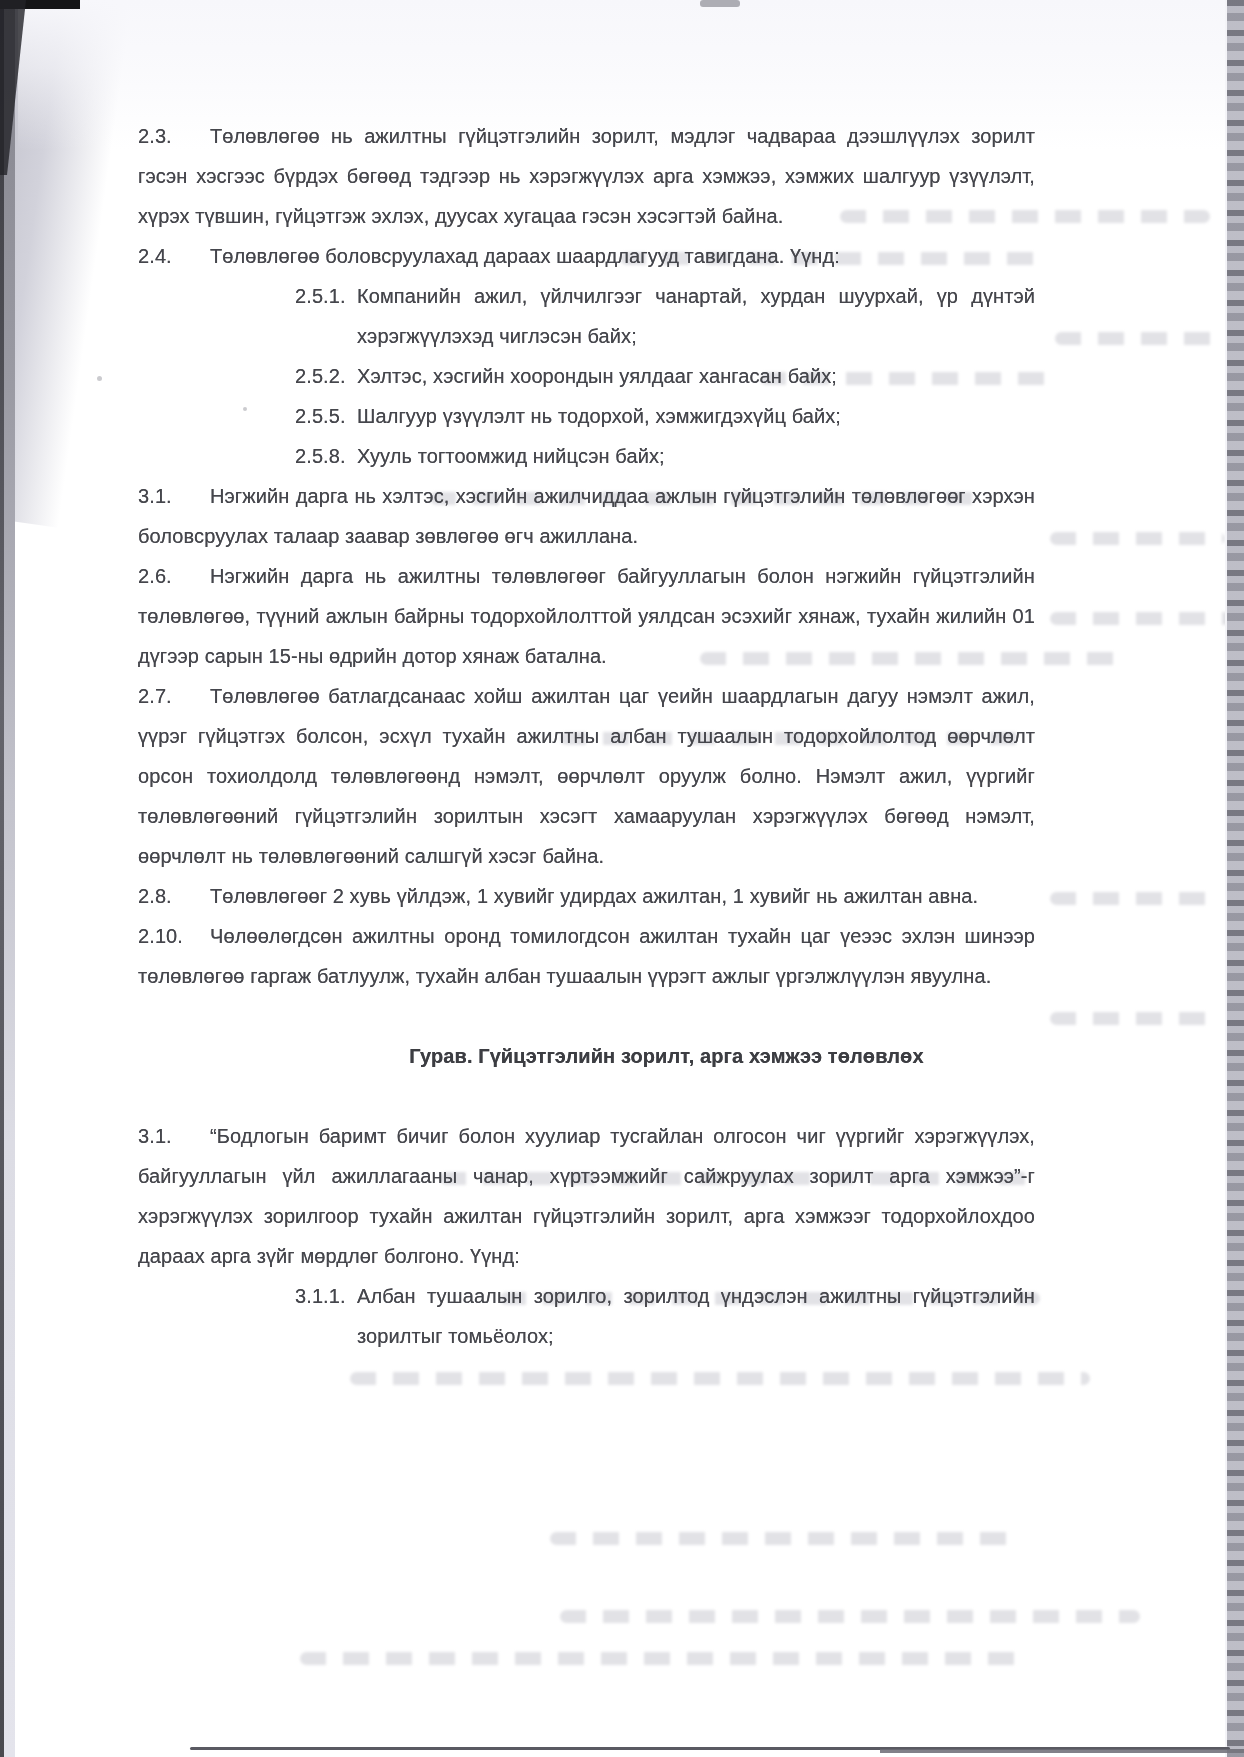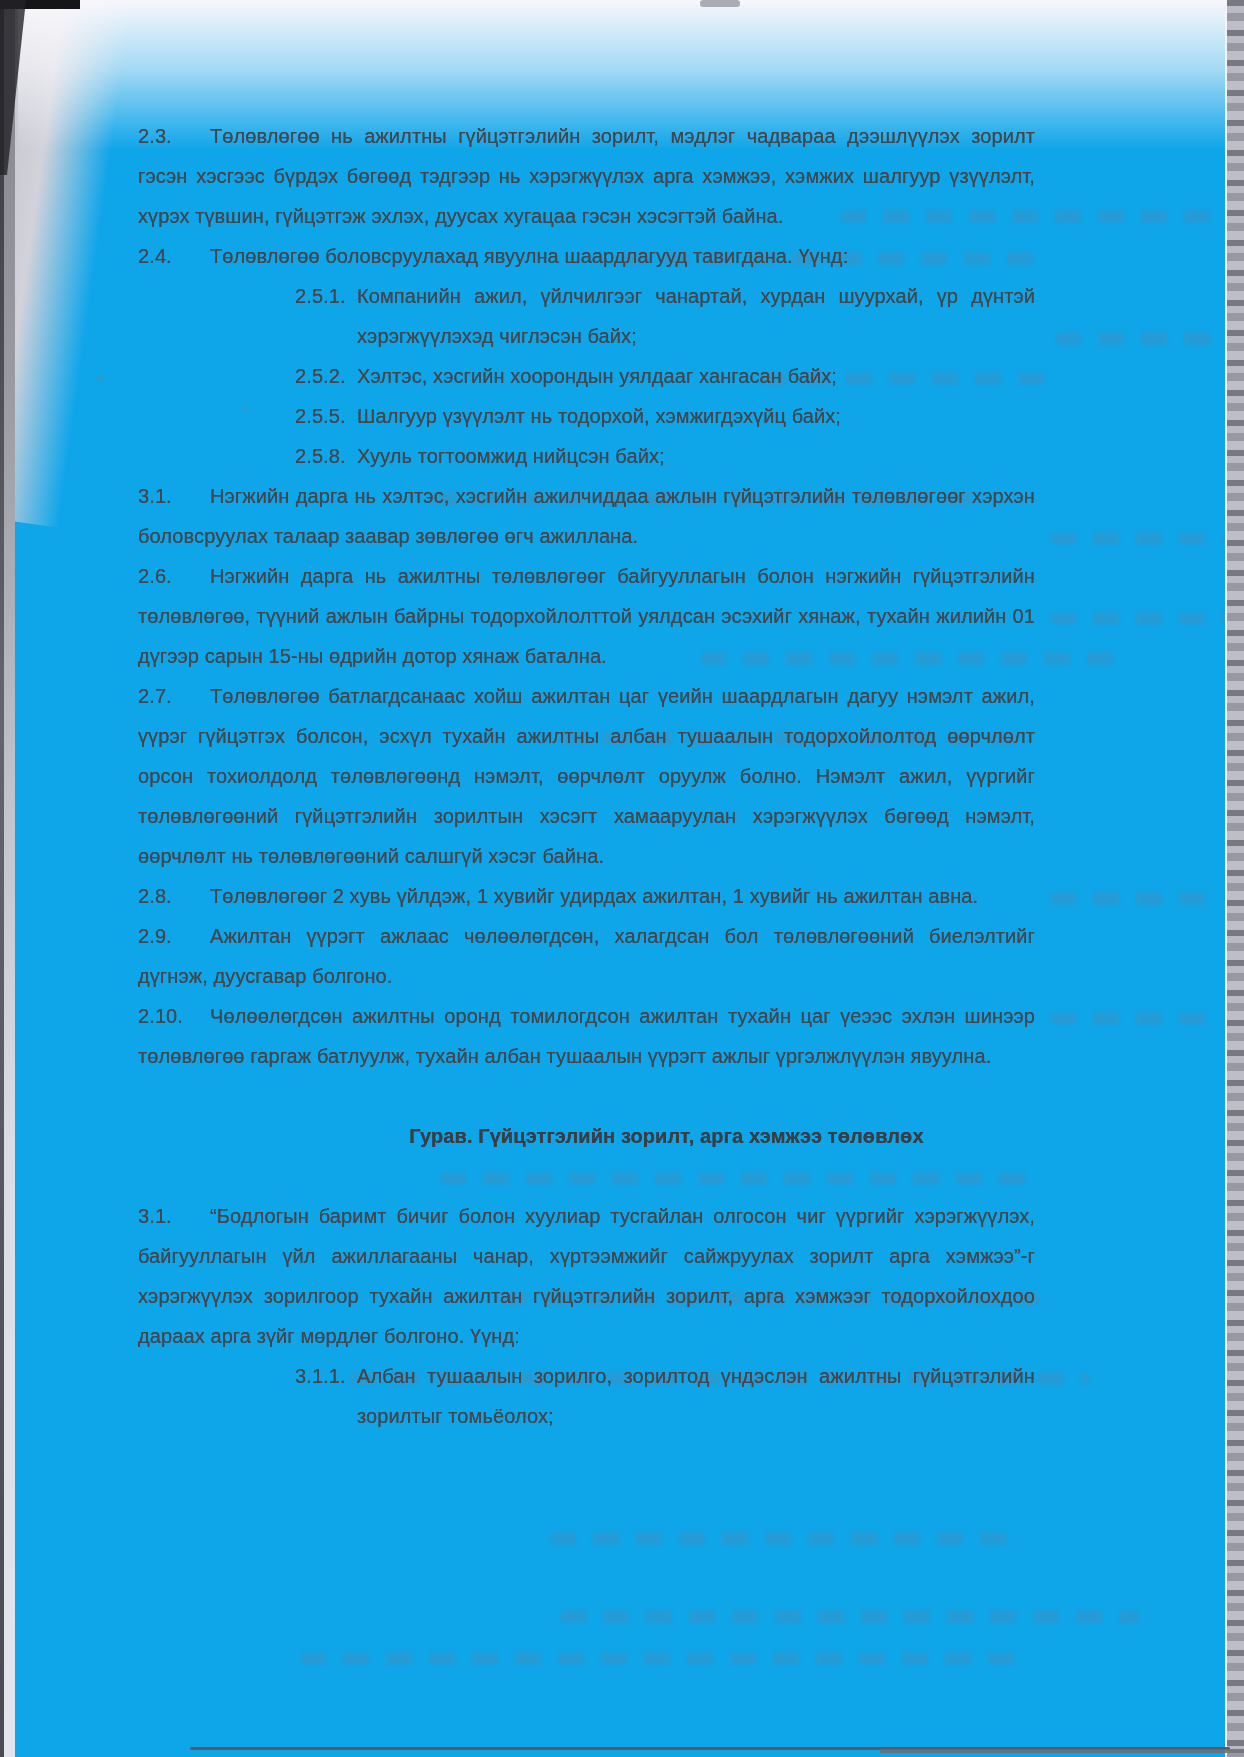--- a/index.html
+++ b/index.html
@@ -2,21 +2,21 @@
 <html><head>
 <meta charset="utf-8">
 <style>
   html,body{margin:0;padding:0;}
   body{
     width:1244px;height:1757px;
     background:#e9e9f1;
     font-family:"Liberation Sans","DejaVu Sans",sans-serif;
     overflow:hidden;
   }
-  .page{position:relative;width:1244px;height:1757px;background:#0ea5e9;}
+  .page{position:relative;width:1244px;height:1757px;background:#ffffff;}
 
   
   .top-glow{position:absolute;left:18px;top:0;width:1210px;height:150px;
     background:linear-gradient(180deg,#f7f7fb 0%,rgba(247,247,251,0.65) 45%,rgba(247,247,251,0) 100%);z-index:1;}
   .fold-shadow{position:absolute;left:-52px;top:-40px;width:150px;height:560px;
     background:linear-gradient(90deg,#bcbcc6 0%,#d2d2db 55%,rgba(233,233,241,0) 100%);
     transform:rotate(8deg);z-index:1;}
   .edge-left{position:absolute;left:0;top:0;width:15px;height:100%;z-index:2;
     background:linear-gradient(180deg,#84848d 0%,#9a9aa3 22%,#c2c2cb 45%,#dcdce4 65%,#e4e4ec 100%);}
   .edge-left-line{position:absolute;left:0;top:0;width:4px;height:100%;z-index:3;
@@ -82,21 +82,21 @@
   <div class="bleed" style="left:500px;top:1292px;width:540px;"></div>
   <div class="bleed" style="left:350px;top:1372px;width:740px;"></div>
   <div class="bleed" style="left:550px;top:1532px;width:470px;"></div>
   <div class="bleed" style="left:560px;top:1610px;width:580px;"></div>
   <div class="bleed" style="left:300px;top:1652px;width:720px;"></div>
 
   <div class="content">
 
     <p class="para"><span class="num">2.3.</span><span>Төлөвлөгөө нь ажилтны гүйцэтгэлийн зорилт, мэдлэг чадвараа дээшлүүлэх зорилт гэсэн хэсгээс бүрдэх бөгөөд тэдгээр нь хэрэгжүүлэх арга хэмжээ, хэмжих шалгуур үзүүлэлт, хүрэх түвшин, гүйцэтгэж эхлэх, дуусах хугацаа гэсэн хэсэгтэй байна.</span></p>
 
-    <p class="para"><span class="num">2.4.</span><span>Төлөвлөгөө боловсруулахад явуулна шаардлагууд тавигдана. Үүнд:</span></p>
+    <p class="para"><span class="num">2.4.</span><span>Төлөвлөгөө боловсруулахад дараах шаардлагууд тавигдана. Үүнд:</span></p>
 
     <p class="para sub"><span class="num">2.5.1.</span><span>Компанийн ажил, үйлчилгээг чанартай, хурдан шуурхай, үр дүнтэй хэрэгжүүлэхэд чиглэсэн байх;</span></p>
 
     <p class="para sub"><span class="num">2.5.2.</span><span>Хэлтэс, хэсгийн хоорондын уялдааг хангасан байх;</span></p>
 
 
 
     <p class="para sub"><span class="num">2.5.5.</span><span>Шалгуур үзүүлэлт нь тодорхой, хэмжигдэхүйц байх;</span></p>
 
 
@@ -104,21 +104,20 @@
     <p class="para sub"><span class="num">2.5.8.</span><span>Хууль тогтоомжид нийцсэн байх;</span></p>
 
     <p class="para"><span class="num">3.1.</span><span>Нэгжийн дарга нь хэлтэс, хэсгийн ажилчиддаа ажлын гүйцэтгэлийн төлөвлөгөөг хэрхэн боловсруулах талаар заавар зөвлөгөө өгч ажиллана.</span></p>
 
     <p class="para"><span class="num">2.6.</span><span>Нэгжийн дарга нь ажилтны төлөвлөгөөг байгууллагын болон нэгжийн гүйцэтгэлийн төлөвлөгөө, түүний ажлын байрны тодорхойлолттой уялдсан эсэхийг хянаж, тухайн жилийн 01 дүгээр сарын 15-ны өдрийн дотор хянаж батална.</span></p>
 
     <p class="para"><span class="num">2.7.</span><span>Төлөвлөгөө батлагдсанаас хойш ажилтан цаг үеийн шаардлагын дагуу нэмэлт ажил, үүрэг гүйцэтгэх болсон, эсхүл тухайн ажилтны албан тушаалын тодорхойлолтод өөрчлөлт орсон тохиолдолд төлөвлөгөөнд нэмэлт, өөрчлөлт оруулж болно. Нэмэлт ажил, үүргийг төлөвлөгөөний гүйцэтгэлийн зорилтын хэсэгт хамааруулан хэрэгжүүлэх бөгөөд нэмэлт, өөрчлөлт нь төлөвлөгөөний салшгүй хэсэг байна.</span></p>
 
     <p class="para"><span class="num">2.8.</span><span>Төлөвлөгөөг 2 хувь үйлдэж, 1 хувийг удирдах ажилтан, 1 хувийг нь ажилтан авна.</span></p>
 
-    <p class="para"><span class="num">2.9.</span><span>Ажилтан үүрэгт ажлаас чөлөөлөгдсөн, халагдсан бол төлөвлөгөөний биелэлтийг дүгнэж, дуусгавар болгоно.</span></p>
 
     <p class="para"><span class="num">2.10.</span><span>Чөлөөлөгдсөн ажилтны оронд томилогдсон ажилтан тухайн цаг үеээс эхлэн шинээр төлөвлөгөө гаргаж батлуулж, тухайн албан тушаалын үүрэгт ажлыг үргэлжлүүлэн явуулна.</span></p>
 
     <p class="heading">Гурав. Гүйцэтгэлийн зорилт, арга хэмжээ төлөвлөх</p>
 
     <p class="para"><span class="num">3.1.</span><span>“Бодлогын баримт бичиг болон хуулиар тусгайлан олгосон чиг үүргийг хэрэгжүүлэх, байгууллагын үйл ажиллагааны чанар, хүртээмжийг сайжруулах зорилт арга хэмжээ”-г хэрэгжүүлэх зорилгоор тухайн ажилтан гүйцэтгэлийн зорилт, арга хэмжээг тодорхойлохдоо дараах арга зүйг мөрдлөг болгоно. Үүнд:</span></p>
 
     <p class="para sub"><span class="num">3.1.1.</span><span>Албан тушаалын зорилго, зорилтод үндэслэн ажилтны гүйцэтгэлийн зорилтыг томьёолох;</span></p>
 
   </div>

